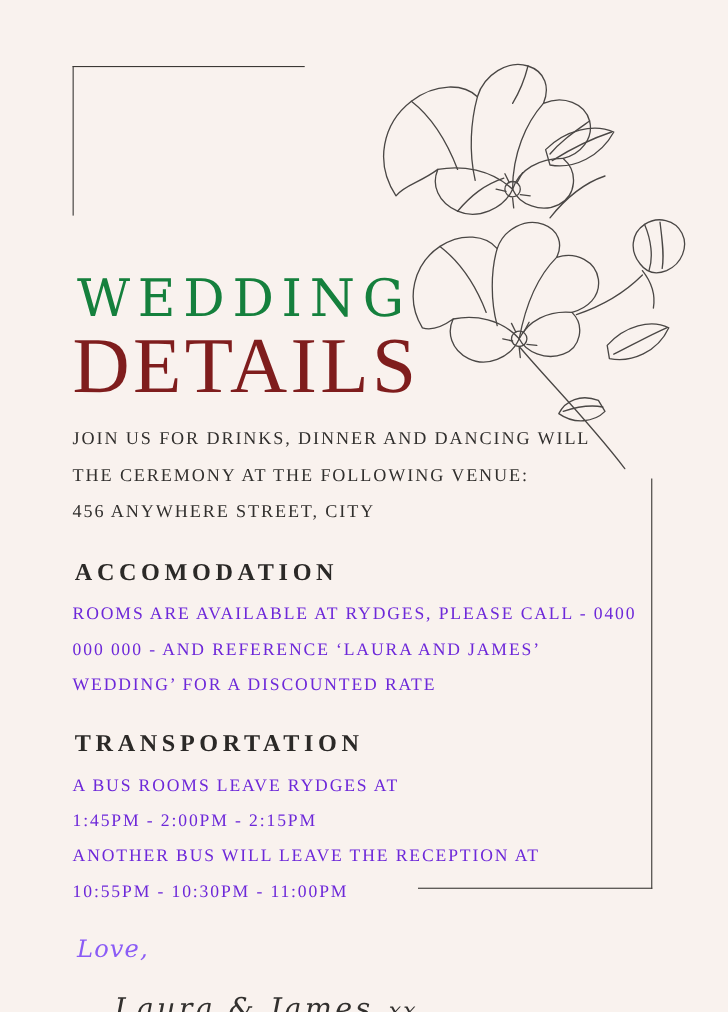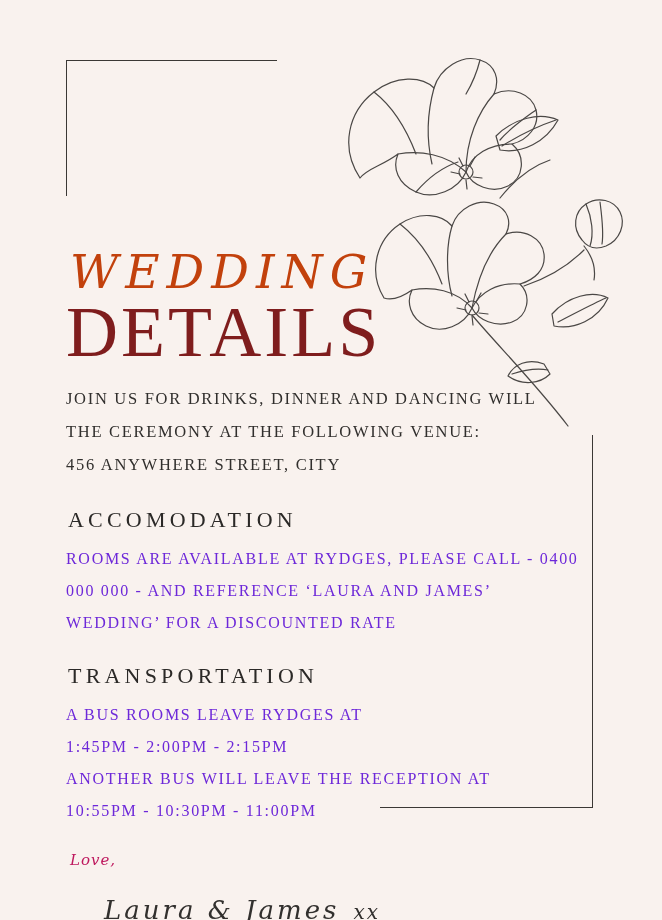--- a/index.html
+++ b/index.html
@@ -57,26 +57,25 @@
 
   .content {
     position: absolute;
     left: 66px;
     top: 248px;
     width: 540px;
   }
 
   .script-title {
     font-family: "DejaVu Serif", serif;
-    font-style: italic;
     font-size: 47px;
     letter-spacing: 7px;
     line-height: 1.0;
     font-weight: 400;
-    color: #c2410c;
+    color: #15803d;
     margin: 0 0 2px 4px;
   }
 
   .block-title {
     font-family: "Liberation Serif", serif;
     font-size: 72px;
     letter-spacing: 3px;
     line-height: 0.98;
     font-weight: 400;
     color: #7f1d1d;
@@ -91,37 +90,38 @@
     margin: 0 0 26px 0;
   }
   .intro div { white-space: nowrap; }
 
   .section-head {
     font-size: 22px;
     letter-spacing: 4.2px;
     line-height: 1.2;
     color: #2b2927;
     margin: 0 0 10px 2px;
+    font-weight: bold;
   }
 
   .section-body {
     font-size: 16px;
     letter-spacing: 1.7px;
     line-height: 2.0;
     color: #6d28d9;
     margin: 0 0 24px 0;
   }
   .section-body div { white-space: nowrap; }
 
   .sign-love {
     font-family: "DejaVu Serif", serif;
     font-style: italic;
-    font-size: 15px;
+    font-size: 22px;
     letter-spacing: 1px;
-    color: #be185d;
+    color: #8b5cf6;
     margin: 6px 0 0 4px;
   }
   .sign-names {
     font-family: "DejaVu Serif", serif;
     font-style: italic;
     font-size: 26px;
     letter-spacing: 3px;
     color: #32302e;
     margin: 26px 0 0 38px;
   }

